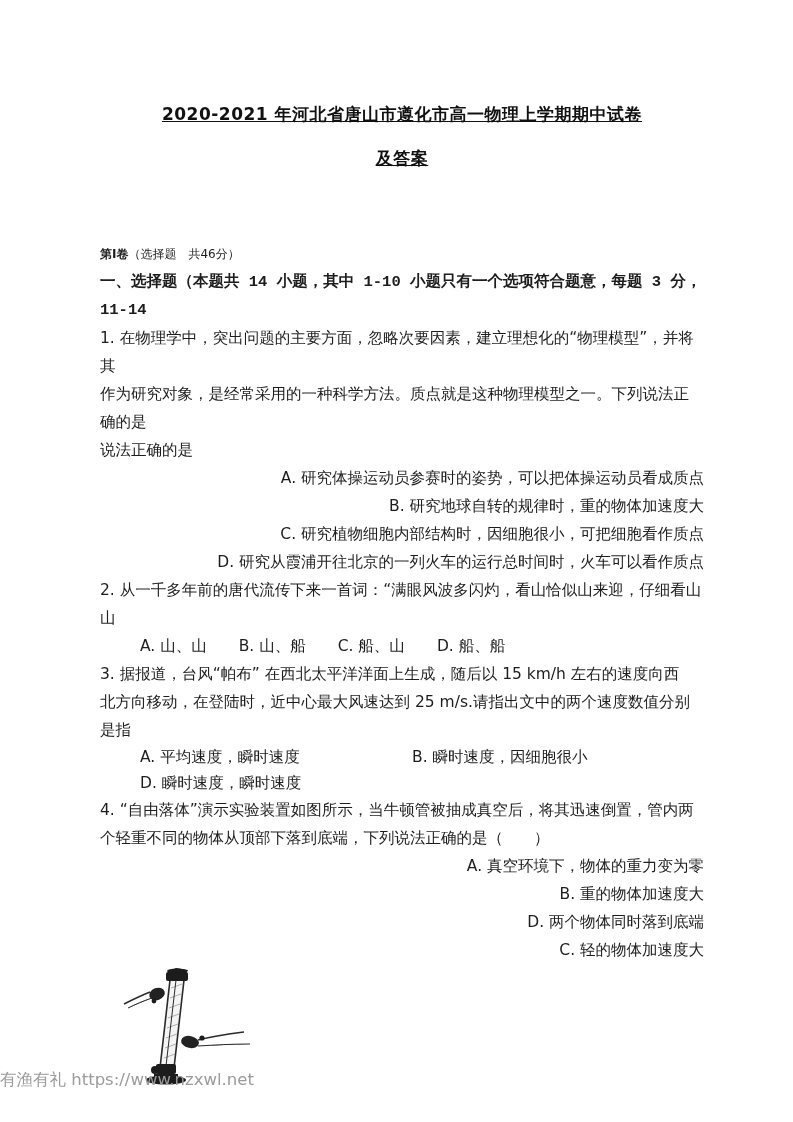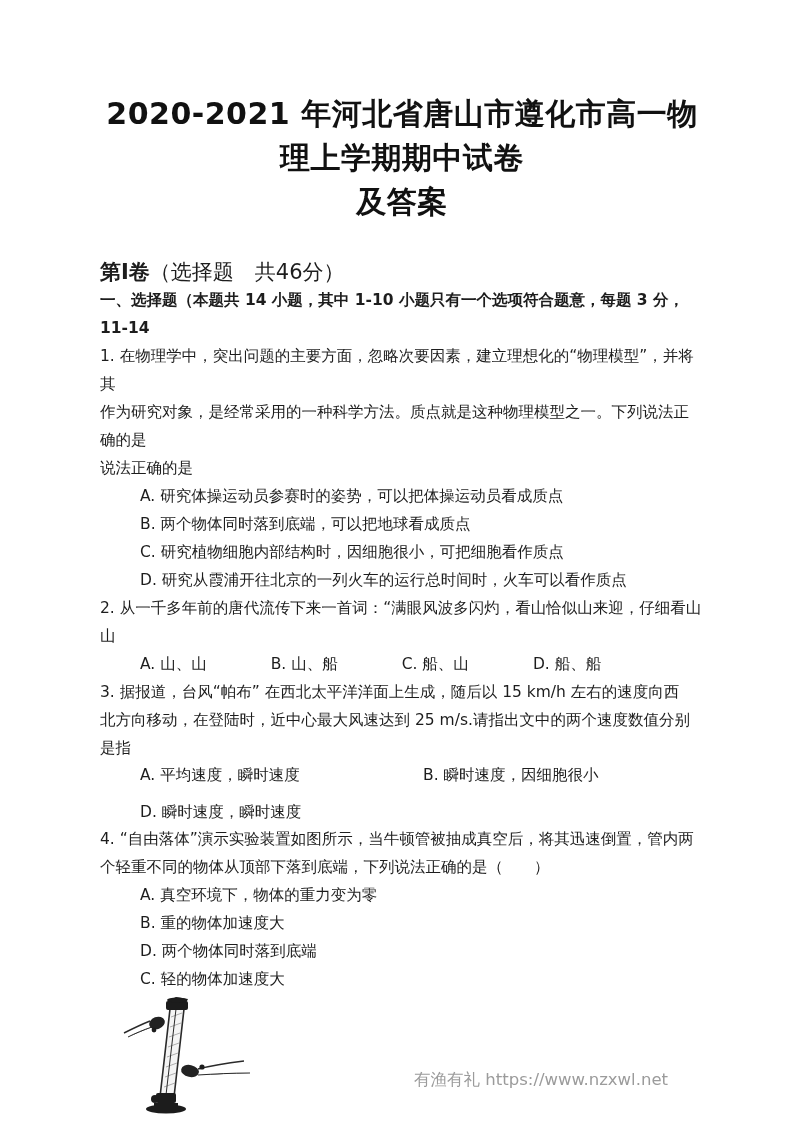--- a/index.html
+++ b/index.html
@@ -3,35 +3,35 @@
 <meta charset="utf-8">
 <style>
   html,body{margin:0;padding:0;}
   body{
     width:793px;height:1122px;position:relative;overflow:hidden;
     background:#ffffff;color:#1d1d1d;
     font-family:"DejaVu Sans","Liberation Sans",sans-serif;
   }
   .content{position:absolute;left:100px;top:92px;width:604px;}
   .doc-title{
-    text-align:center;font-size:30px;font-weight:700;line-height:44px;
-    letter-spacing:.5px;color:#111;
+    text-align:center;font-size:17px;font-weight:700;line-height:44px;
+    letter-spacing:.5px;color:#111;text-decoration:underline;
   }
-  .vol-line{margin-top:34px;font-size:21px;line-height:28px;}
+  .vol-line{margin-top:60px;font-size:12px;line-height:28px;}
   .vol-label{font-weight:700;}
   .vol-rest{font-weight:400;}
-  .instructions{font-weight:700;font-size:15.5px;line-height:28px;}
+  .instructions{font-weight:700;font-size:15.5px;line-height:28px;font-family:Liberation Mono, monospace;}
   .qline{font-size:15.5px;line-height:28px;}
   .q{margin:0;}
-  .opt{font-size:15.5px;line-height:28px;padding-left:40px;}
-  .opt-row{display:flex;gap:64px;padding-left:40px;font-size:15.5px;line-height:28px;}
-  .opt-grid{display:grid;grid-template-columns:272px auto;padding-left:40px;font-size:15.5px;line-height:26px;gap:11px;}
+  .opt{font-size:15.5px;line-height:28px;padding-left:40px;text-align:right;}
+  .opt-row{display:flex;gap:32px;padding-left:40px;font-size:15.5px;line-height:28px;}
+  .opt-grid{display:grid;grid-template-columns:272px auto;padding-left:40px;font-size:15.5px;line-height:26px;}
   .figure-wrap{margin:4px 0 2px 10px;height:120px;}
   .page-footer{
-    position:absolute;left:0;top:1068px;width:668px;text-align:right;
+    position:absolute;left:0;top:1068px;width:668px;text-align:left;
     color:#9b9b9b;font-size:16.5px;line-height:24px;
   }
 </style>
 </head>
 <body>
 
 <div class="content">
 
   <div class="doc-title">
     <div>2020-2021 年河北省唐山市遵化市高一物理上学期期中试卷</div>
@@ -44,21 +44,21 @@
 
   <div class="instructions">
     <div class="qline">一、选择题（本题共 14 小题，其中 1-10 小题只有一个选项符合题意，每题 3 分，  11-14</div>
   </div>
 
   <div class="q">
     <div class="qline">1.  在物理学中，突出问题的主要方面，忽略次要因素，建立理想化的“物理模型”，并将其</div>
     <div class="qline">作为研究对象，是经常采用的一种科学方法。质点就是这种物理模型之一。下列说法正确的是</div>
     <div class="qline">说法正确的是</div>
     <div class="opt">A.  研究体操运动员参赛时的姿势，可以把体操运动员看成质点</div>
-    <div class="opt">B.  两个物体同时落到底端，可以把地球看成质点</div>
+    <div class="opt">B.  研究地球自转的规律时，重的物体加速度大</div>
     <div class="opt">C.  研究植物细胞内部结构时，因细胞很小，可把细胞看作质点</div>
     <div class="opt">D.  研究从霞浦开往北京的一列火车的运行总时间时，火车可以看作质点</div>
   </div>
 
   <div class="q">
     <div class="qline">2.  从一千多年前的唐代流传下来一首词：“满眼风波多闪灼，看山恰似山来迎，仔细看山山</div>
     <div class="opt-row">
       <span>A.  山、山</span>
       <span>B.  山、船</span>
       <span>C.  船、山</span>

